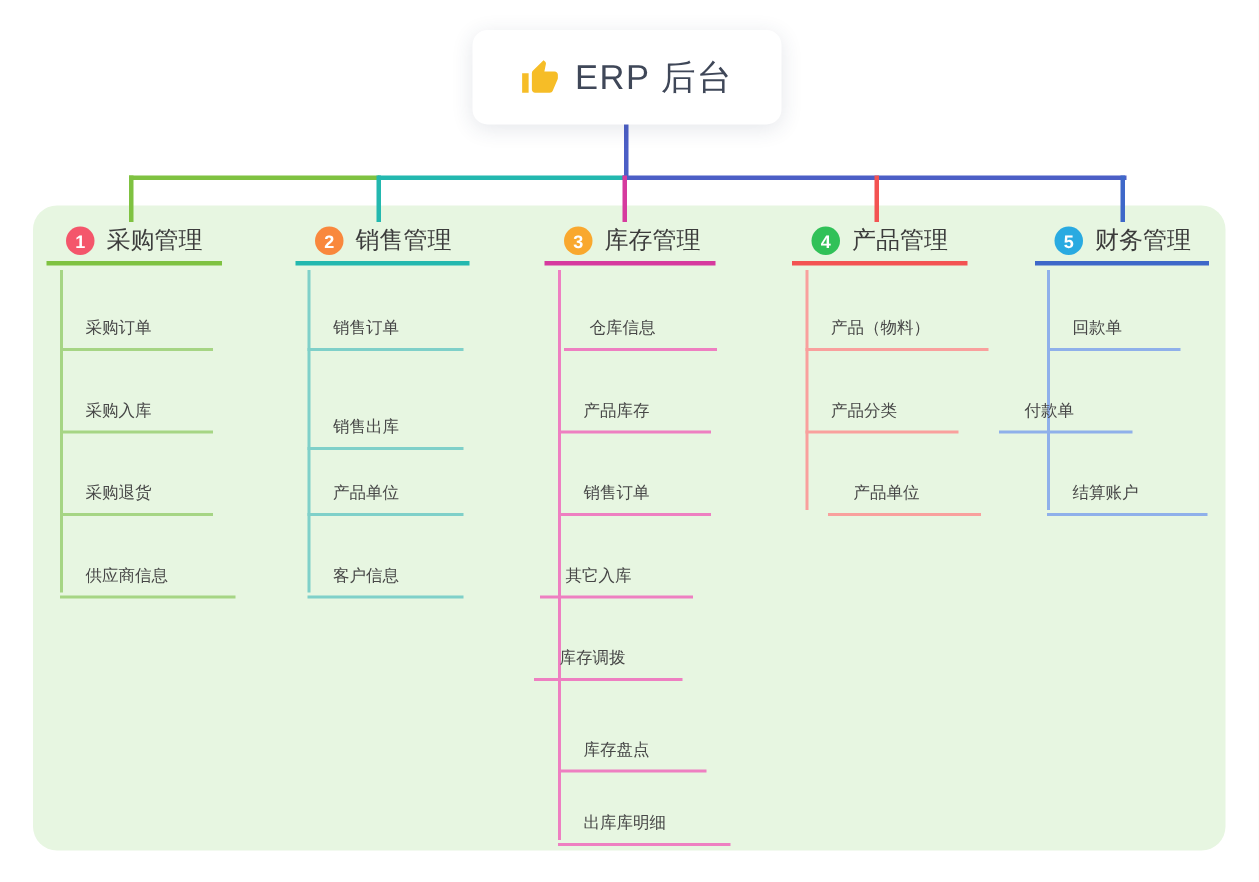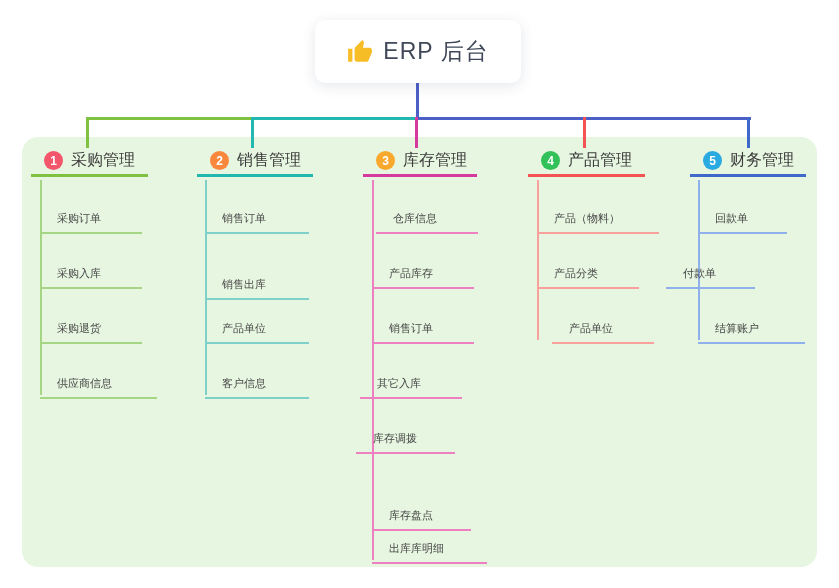--- a/index.html
+++ b/index.html
@@ -112,21 +112,21 @@
       </div>
     <div class="child" style="left:372px;top:308px;width:85px">
         <span>销售订单</span>
       </div>
     <div class="child" style="left:360px;top:363px;width:85px">
         <span>其它入库</span>
       </div>
     <div class="child" style="left:356px;top:418px;width:82px">
         <span>库存调拨</span>
       </div>
-    <div class="child" style="left:372px;top:495px;width:82px">
+    <div class="child" style="left:372px;top:479px;width:82px">
         <span>库存盘点</span>
       </div>
     <div class="child" style="left:372px;top:528px;width:98px">
         <span>出库库明细</span>
       </div>
   </div>
 
   <div style="--main: #f35352; --light: #f9a09d; --badge: #31c158;">
     <div class="bhead" style="left:528px;width:117px">
       <span class="badge">4</span>

